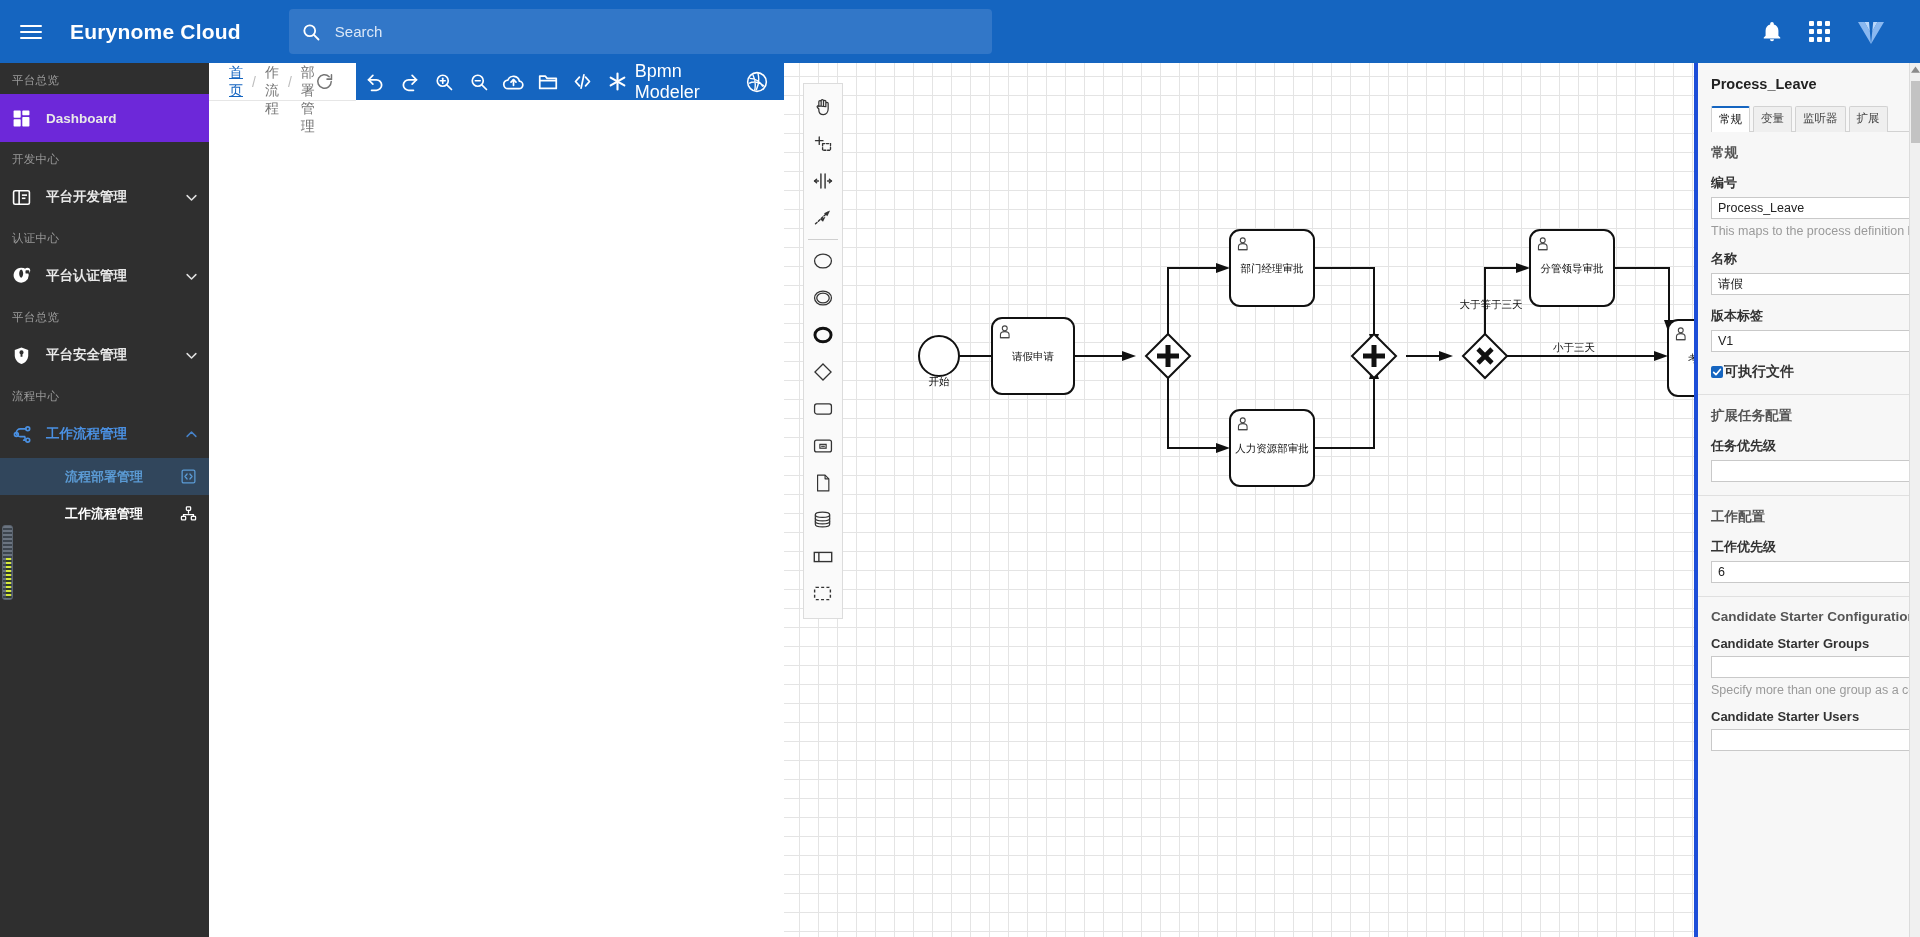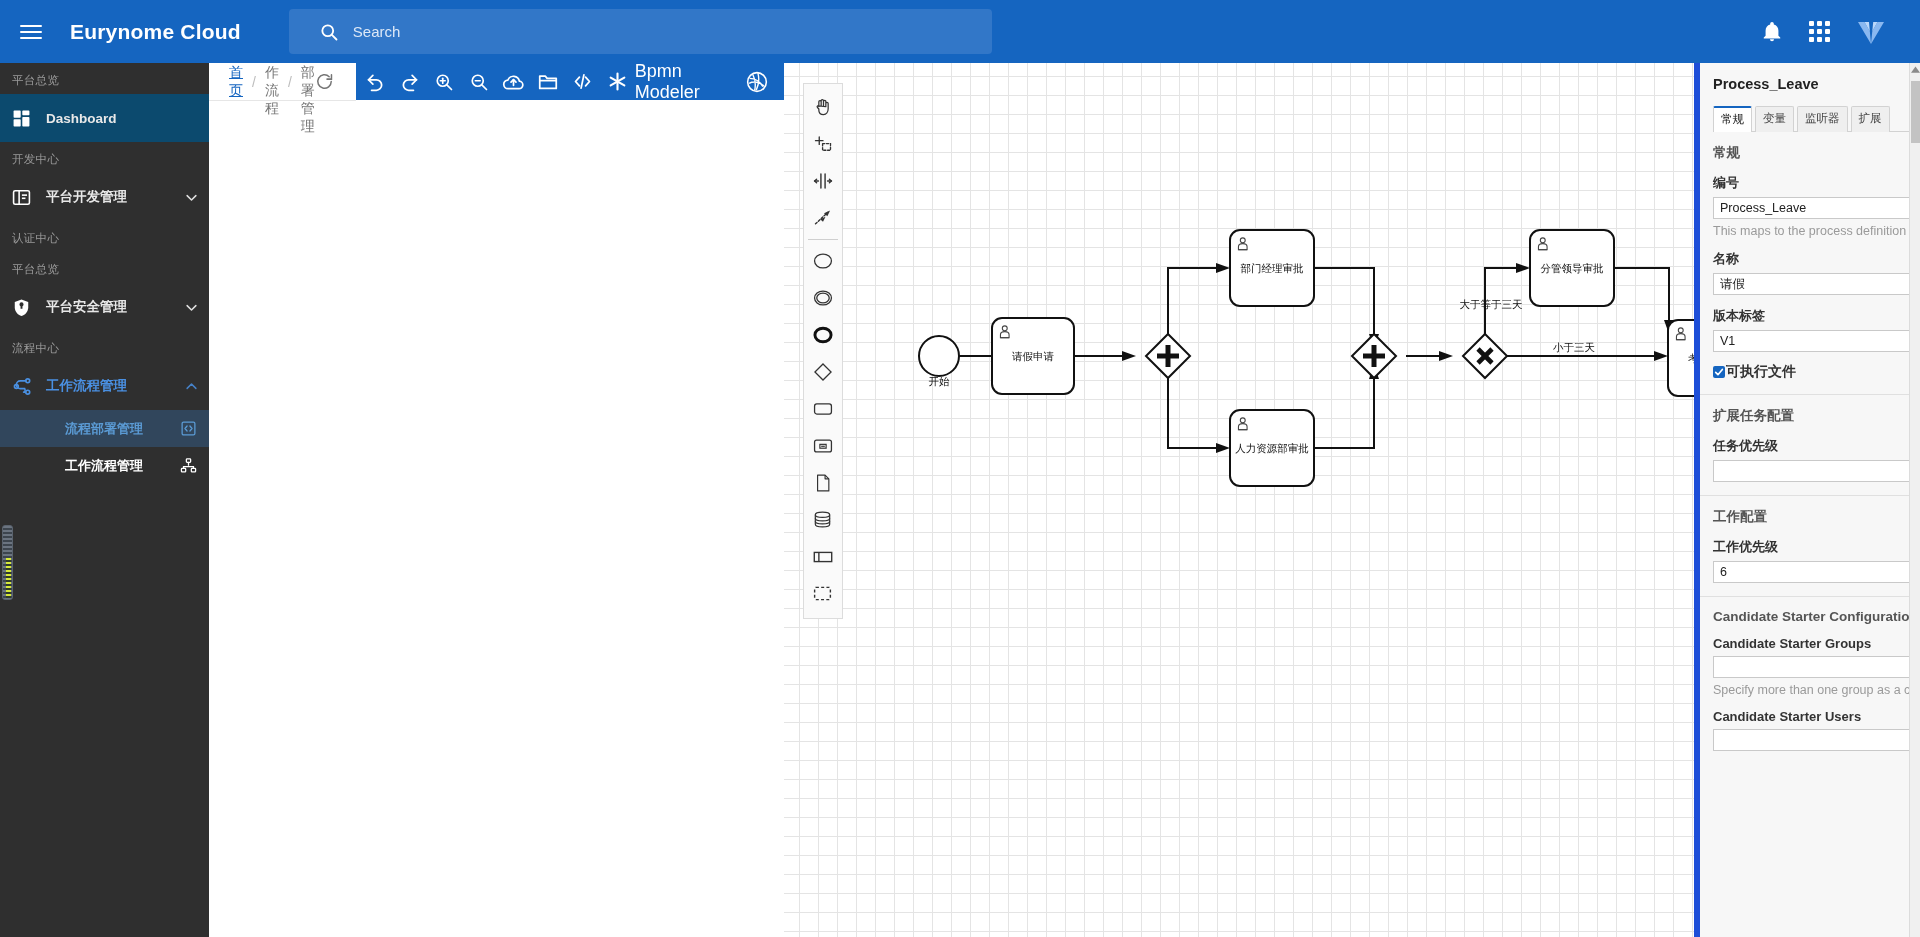--- a/index.html
+++ b/index.html
@@ -14,21 +14,21 @@
   .topbar {
     height:63px; background:#1565C0; display:flex; align-items:center;
     flex:0 0 63px; position:relative; z-index:40;
   }
   .hamburger { width:62px; display:flex; align-items:center; justify-content:center; cursor:pointer; }
   .hamburger .bars { width:22px; }
   .hamburger .bars i { display:block; height:2px; background:#fff; margin:4px 0; border-radius:1px; }
   .brand { color:#fff; font-size:21px; font-weight:bold; letter-spacing:.2px; white-space:nowrap;margin-left:8px; }
   .searchwrap {
     margin-left:48px; width:703px; height:45px; background:#3277c8;
-    border-radius:4px; display:flex; align-items:center; padding:0 30px;
+    border-radius:4px; display:flex; align-items:center; padding:0 12px;
   }
   .searchwrap svg { flex:0 0 auto; }
   .searchinput {
     background:transparent; border:none; outline:none; color:#fff;
     font-size:15px; margin-left:14px; width:100%;
     font-family:"Liberation Sans", sans-serif;
   }
   .searchinput::placeholder { color:#dce8f7; }
   .topright { margin-left:auto; display:flex; align-items:center; gap:26px; padding-right:34px; }
   .ticon { cursor:pointer; display:flex; align-items:center; justify-content:center; }
@@ -43,21 +43,21 @@
     width:209px; flex:0 0 209px; background:#2f2f2f; color:#fff;
     overflow:hidden; position:relative;
   }
   .sec-label {
     font-size:11.5px; color:#9b9b9b; padding:10px 0 6px 12px; letter-spacing:.3px;
   }
   .nav-item {
     display:flex; align-items:center; height:48px; padding:0 10px 0 12px; cursor:pointer;
     color:#e8e8e8;
   }
-  .nav-item.active-top { background:#0c4a6e; }
+  .nav-item.active-top { background:#6d28d9; }
   .nav-item .ico { width:34px; flex:0 0 34px; display:flex; align-items:center; }
   .nav-item .lbl { font-size:13.5px; font-weight:bold; flex:1 1 auto; white-space:nowrap; }
   .nav-item .chev { margin-left:auto; opacity:.85; }
   .nav-item.accent .lbl, .nav-item.accent .ico svg { color:#4a90e2; }
   .nav-item.accent .lbl { color:#4a90e2; }
   .sub-item {
     display:flex; align-items:center; height:37px; padding-left:65px; padding-right:12px;
     cursor:pointer; font-size:13px;
   }
   .sub-item.selected { background:#31465c; color:#5b9bd5; }
@@ -111,21 +111,21 @@
     position:absolute; left:19px; top:20px; width:40px;
     background:#fafafa; border:1px solid #dcdcdc;
     display:flex; flex-direction:column; align-items:center; padding:4px 0 6px;
   }
   .ptool { width:40px; height:37px; display:flex; align-items:center; justify-content:center; cursor:pointer; }
   .pdiv { width:30px; height:1px; background:#cfcfcf; margin:3px 0 2px; }
   .diagram { position:absolute; left:0; top:0; }
 
   
   .props {
-    width:226px; flex:0 0 226px; background:#f7f7f7; border-left:6px solid #1d4ed8;
+    width:226px; flex:0 0 226px; background:#f7f7f7; border-left:4px solid #1d4ed8;
     position:relative; overflow:hidden;
   }
   .props-inner { width:260px; padding:13px 0 0 13px; }
   .p-title { font-size:14.5px; font-weight:bold; color:#222; margin-bottom:13px; }
   .p-tabs { display:flex; gap:3px; border-bottom:1px solid #d2d2d2; padding-bottom:0; }
   .p-tab {
     font-size:11.5px; padding:4px 7px 5px; border:1px solid #d2d2d2; border-bottom:none;
     background:#efefef; color:#444; cursor:pointer; border-radius:2px 2px 0 0;
     position:relative; top:1px;
   }
@@ -236,20 +236,35 @@
         </span>
         <span class="lbl">平台开发管理</span>
         <span class="chev">
           <svg width="15" height="15" viewBox="0 0 24 24" fill="none" stroke="#fff" stroke-width="2.4" stroke-linecap="round" stroke-linejoin="round">
               <polyline points="5,9 12,16 19,9"></polyline>
             </svg>
         </span>
       </div>
 
       <div class="sec-label">认证中心</div>
+      <div class="nav-item">
+        <span class="ico">
+          <svg width="20" height="20" viewBox="0 0 24 24" fill="#ffffff">
+            <path d="M11 2a9 9 0 1 0 5.2 16.3A9 9 0 0 0 11 2zm0 2.1c1.3 0 2.4 2.7 2.4 5s-1.1 5-2.4 5-2.4-2.7-2.4-5 1.1-5 2.4-5z"></path>
+            <circle cx="18.5" cy="5.5" r="3.3" fill="#fff"></circle>
+            <rect x="16.2" y="5" width="4.6" height="4" rx="1" fill="#2f2f2f"></rect>
+          </svg>
+        </span>
+        <span class="lbl">平台认证管理</span>
+        <span class="chev">
+          <svg width="15" height="15" viewBox="0 0 24 24" fill="none" stroke="#fff" stroke-width="2.4" stroke-linecap="round" stroke-linejoin="round">
+              <polyline points="5,9 12,16 19,9"></polyline>
+            </svg>
+        </span>
+      </div>
 
       <div class="sec-label">平台总览</div>
       <div class="nav-item">
         <span class="ico">
           <svg width="19" height="19" viewBox="0 0 24 24" fill="#ffffff">
             <path d="M12 1.8 3.5 5.2v6.4c0 5.2 3.6 9.9 8.5 11 4.9-1.1 8.5-5.8 8.5-11V5.2z"></path>
             <path d="M12 5.5a2.6 2.6 0 0 0-2.6 2.6c0 1 .6 1.9 1.4 2.3v3.2h2.4v-3.2c.8-.4 1.4-1.3 1.4-2.3A2.6 2.6 0 0 0 12 5.5z" fill="#2f2f2f"></path>
           </svg>
         </span>
         <span class="lbl">平台安全管理</span>

